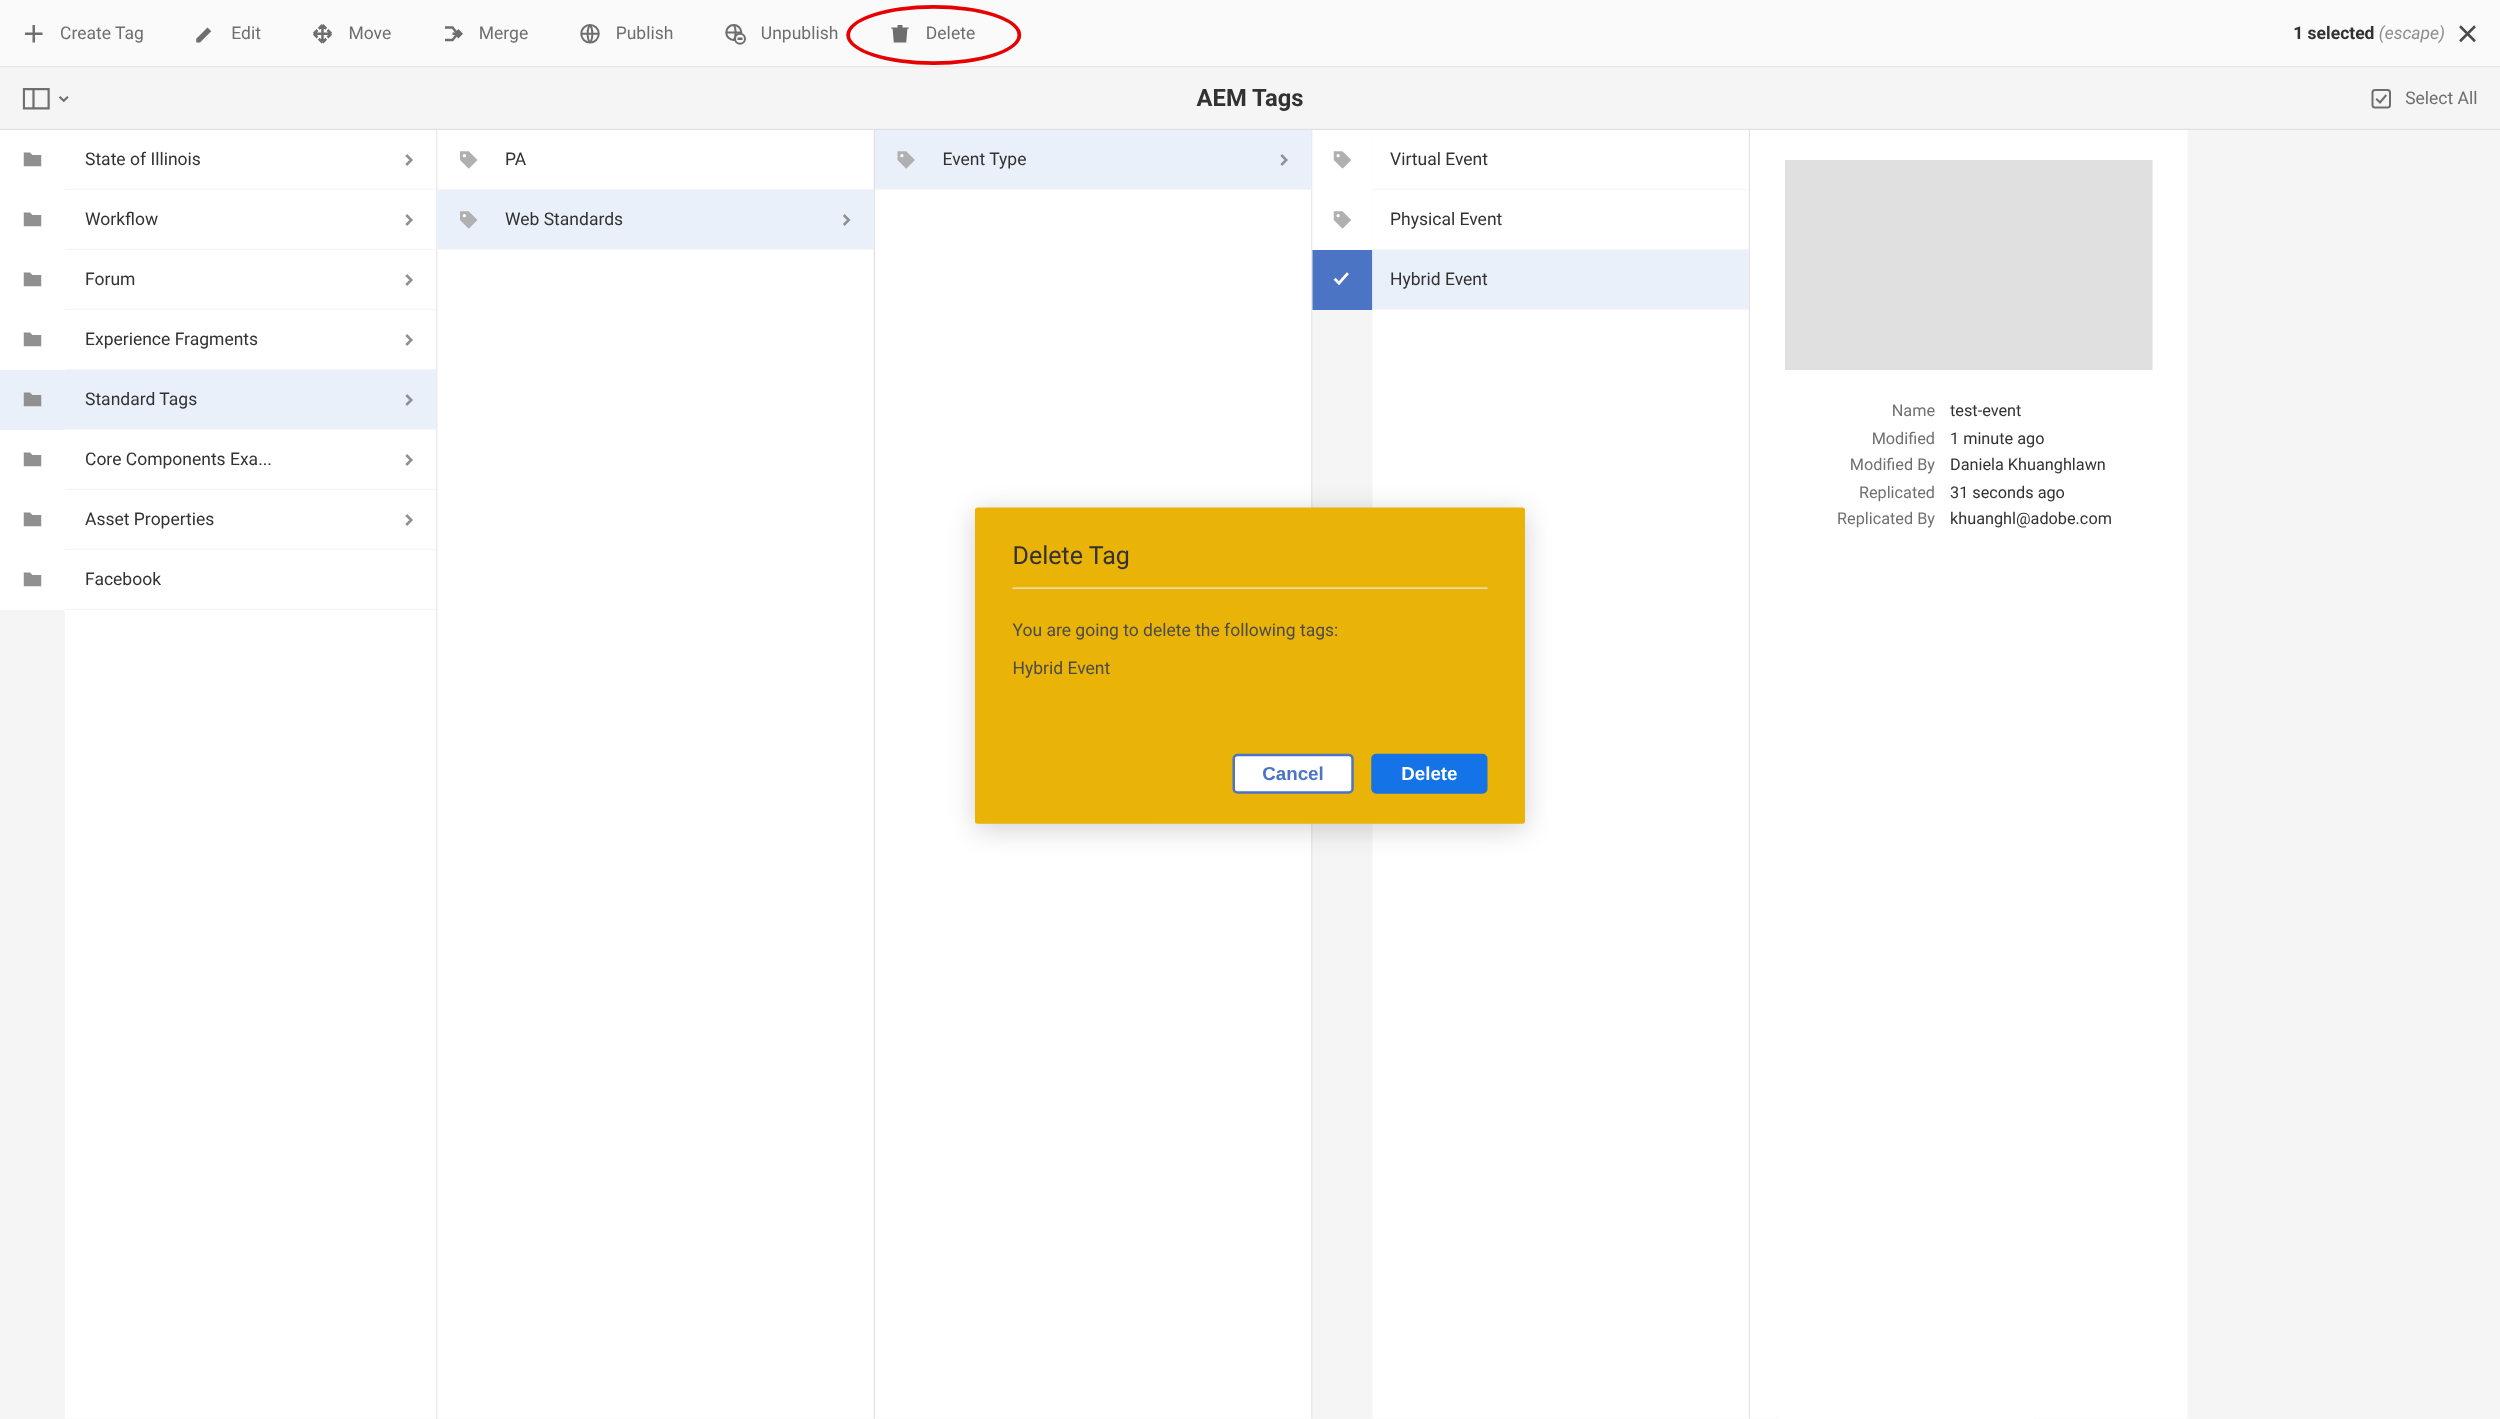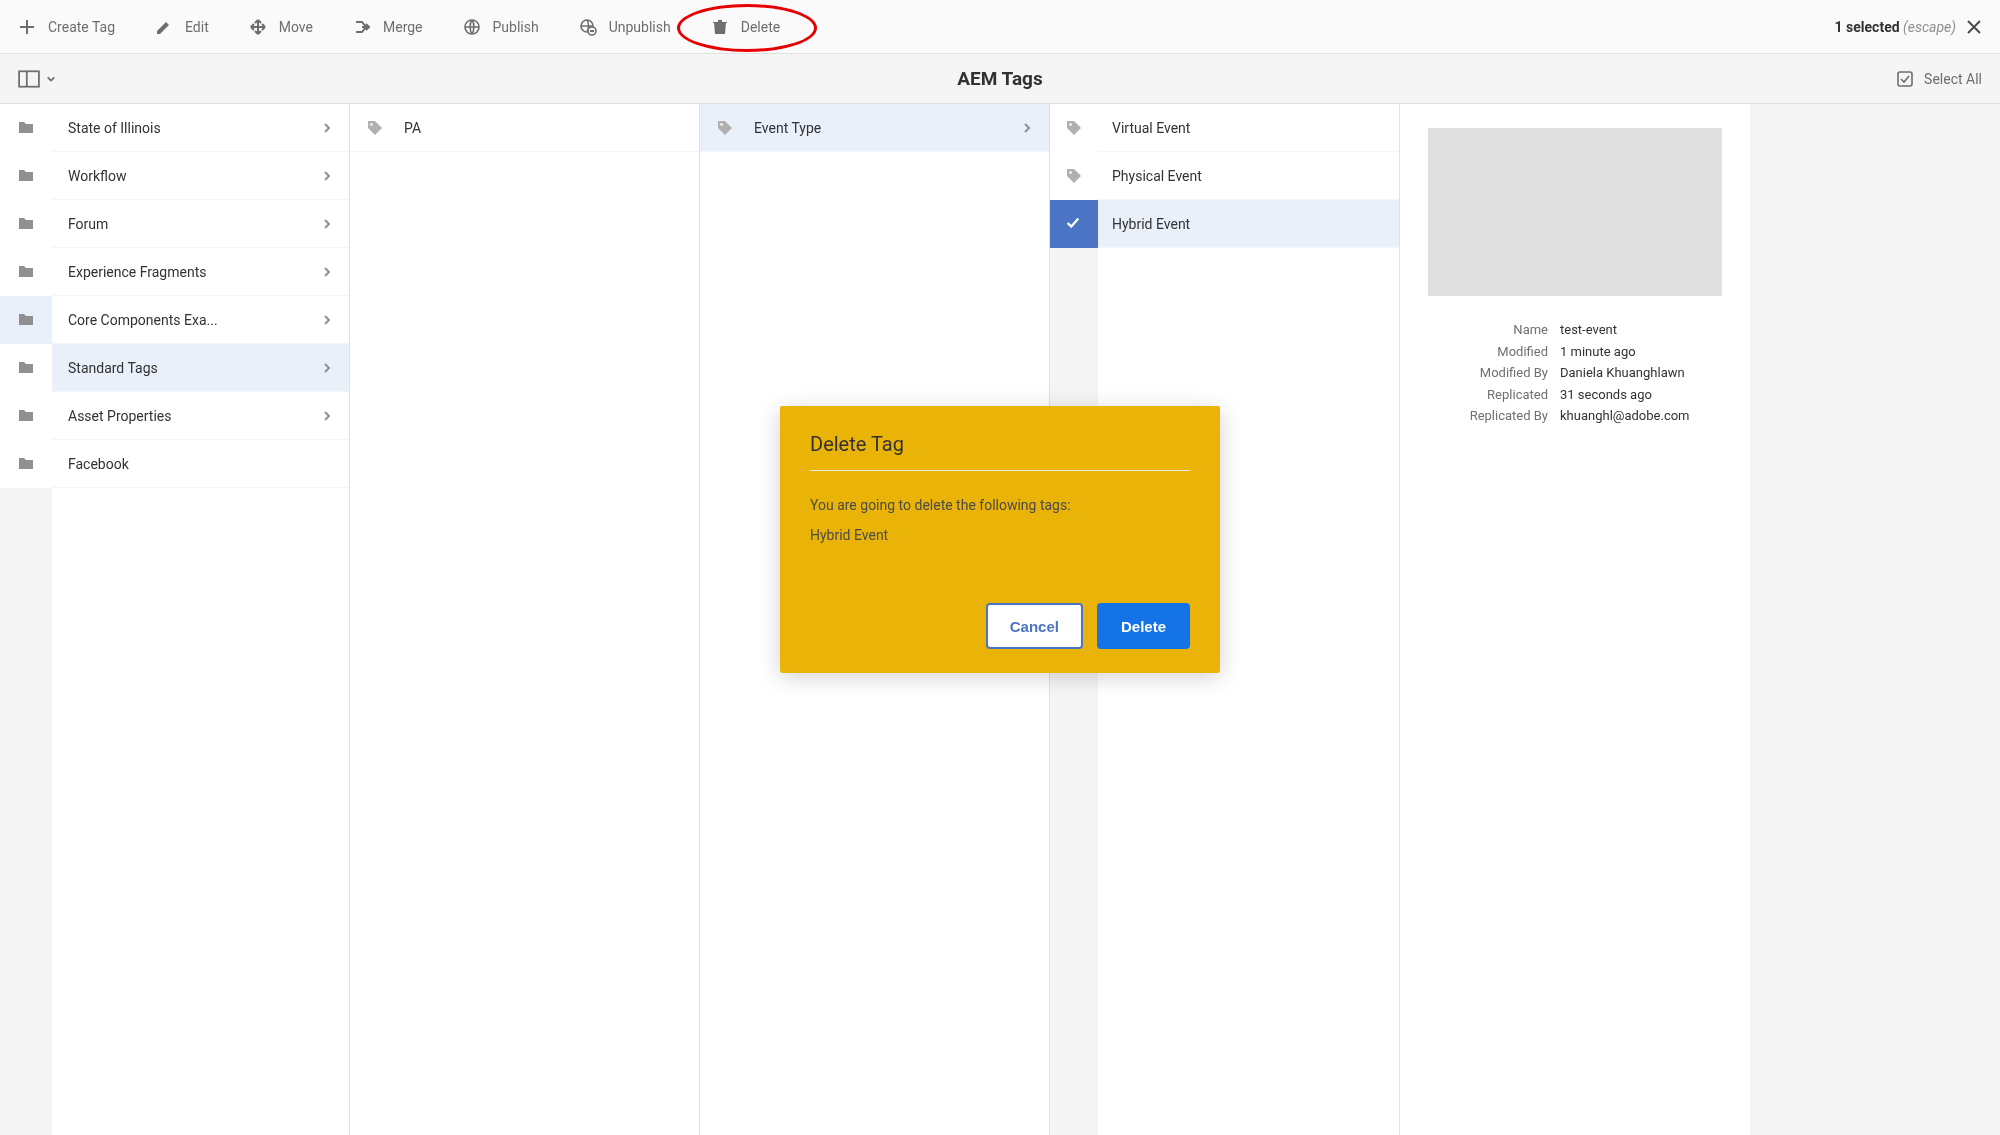--- a/index.html
+++ b/index.html
@@ -165,21 +165,21 @@
     padding: 26px 30px 24px 30px;
     pointer-events: auto;
     border-radius: 2px;
   }
   .dialog-title { font-size: 20px; color: #323232; margin-bottom: 14px; font-weight: 400;}
   .dialog-divider { border: none; border-top: 1px solid #eaeaea; margin-bottom: 26px; }
   .dialog-body { color: #4b4b4b; margin-bottom: 14px; }
   .dialog-item { color: #4b4b4b; margin-bottom: 60px; }
   .dialog-actions { display: flex; justify-content: flex-end; gap: 14px; }
   .btn {
-    height: 46px; padding: 0 22px; border-radius: 4px;
+    height: 32px; padding: 0 22px; border-radius: 4px;
     font-size: 15px; font-weight: 600; cursor: pointer;
     display: flex; align-items: center;
   }
   .btn-secondary { background: #fff; border: 2px solid #4b74c4; color: #4b74c4; }
   .btn-primary { background: #1473e6; border: 2px solid #1473e6; color: #fff; }
 
   svg { display: block; }
 </style>
 </head>
 <body>
@@ -350,30 +350,30 @@
           </span>
         </div>
         <div class="column-item">
           <span class="item-label">Experience Fragments</span>
           <span class="chev">
             <svg viewBox="0 0 12 12" width="12" height="12" fill="none" stroke="#909090" stroke-width="2">
               <path d="M4 2l4 4-4 4"></path>
             </svg>
           </span>
         </div>
-        <div class="column-item">
-          <span class="item-label">Core Components Exa...</span>
-          <span class="chev">
-            <svg viewBox="0 0 12 12" width="12" height="12" fill="none" stroke="#909090" stroke-width="2">
-              <path d="M4 2l4 4-4 4"></path>
-            </svg>
-          </span>
-        </div>
         <div class="column-item active">
           <span class="item-label">Standard Tags</span>
+          <span class="chev">
+            <svg viewBox="0 0 12 12" width="12" height="12" fill="none" stroke="#909090" stroke-width="2">
+              <path d="M4 2l4 4-4 4"></path>
+            </svg>
+          </span>
+        </div>
+        <div class="column-item">
+          <span class="item-label">Core Components Exa...</span>
           <span class="chev">
             <svg viewBox="0 0 12 12" width="12" height="12" fill="none" stroke="#909090" stroke-width="2">
               <path d="M4 2l4 4-4 4"></path>
             </svg>
           </span>
         </div>
         <div class="column-item">
           <span class="item-label">Asset Properties</span>
           <span class="chev">
             <svg viewBox="0 0 12 12" width="12" height="12" fill="none" stroke="#909090" stroke-width="2">
@@ -389,20 +389,34 @@
 
   <div class="column" id="col2">
       <div class="column-item">
         <span class="item-icon">
           <svg viewBox="0 0 18 18" width="18" height="18" fill="#b0b0b0">
             <path d="M2 2h7l7 7-7 7-7-7V2z"></path>
             <circle cx="5.5" cy="5.5" r="1.3" fill="#fff"></circle>
           </svg>
         </span>
         <span class="item-label">PA</span>
+      </div>
+      <div class="column-item active">
+        <span class="item-icon">
+          <svg viewBox="0 0 18 18" width="18" height="18" fill="#b0b0b0">
+            <path d="M2 2h7l7 7-7 7-7-7V2z"></path>
+            <circle cx="5.5" cy="5.5" r="1.3" fill="#fff"></circle>
+          </svg>
+        </span>
+        <span class="item-label">Web Standards</span>
+        <span class="chev">
+          <svg viewBox="0 0 12 12" width="12" height="12" fill="none" stroke="#909090" stroke-width="2">
+            <path d="M4 2l4 4-4 4"></path>
+          </svg>
+        </span>
       </div>
     </div>
 
   <div class="column" id="col3">
       <div class="column-item active">
         <span class="item-icon">
           <svg viewBox="0 0 18 18" width="18" height="18" fill="#b0b0b0">
             <path d="M2 2h7l7 7-7 7-7-7V2z"></path>
             <circle cx="5.5" cy="5.5" r="1.3" fill="#fff"></circle>
           </svg>

